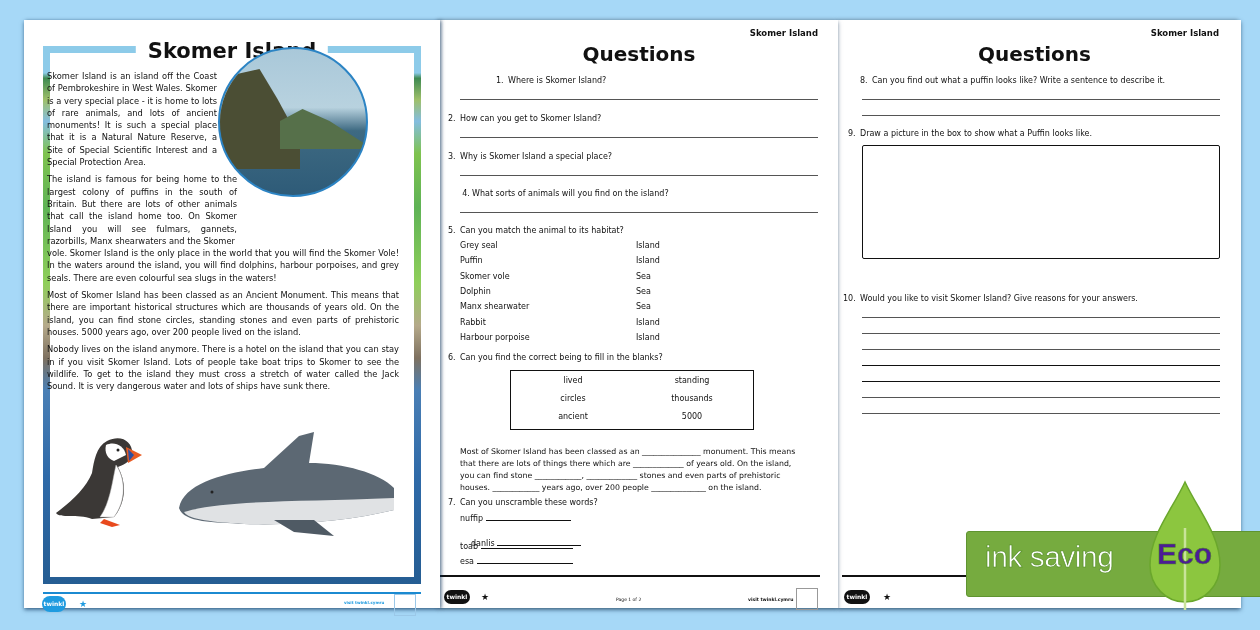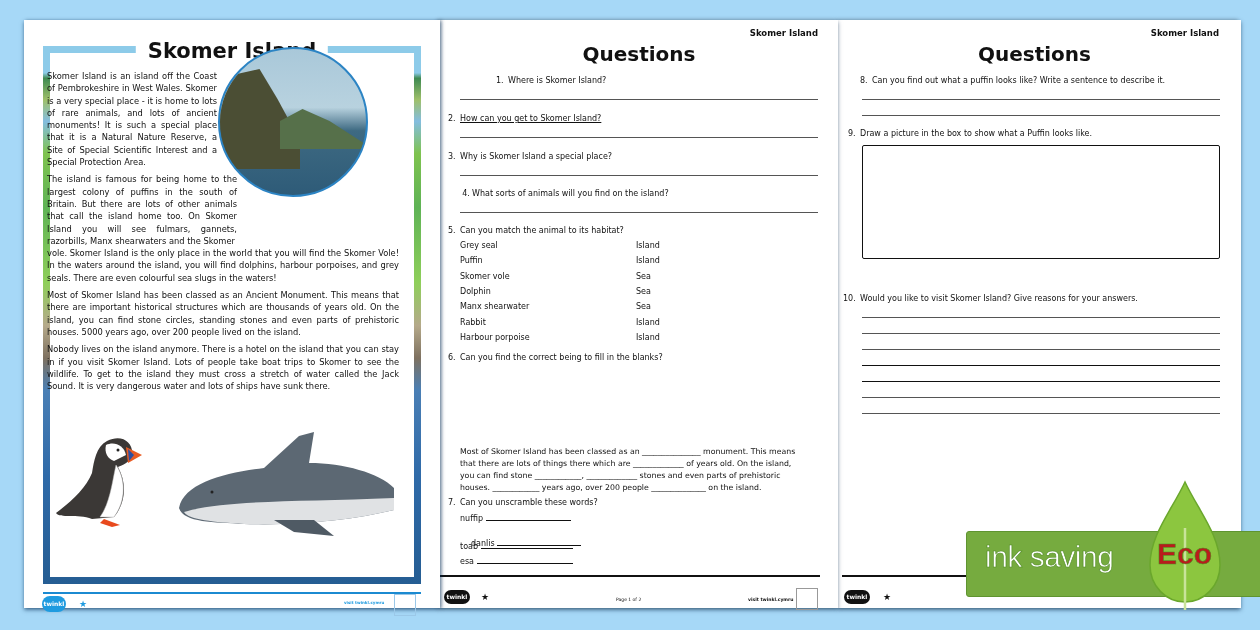--- a/index.html
+++ b/index.html
@@ -78,21 +78,21 @@
     background:#76ab3f; border:1px solid #5f9430; border-radius:3px 0 0 3px; z-index:5;
   }
   .eco-label {
     position:absolute; left:18px; top:8px; color:#fff; font-size:30px; font-family:"Liberation Sans", sans-serif;
     -webkit-text-stroke:0.6px #4e8a22; letter-spacing:-0.5px;
   }
   .leaf {
     position:absolute; left:1148px; top:480px; width:74px; height:130px; z-index:6;
   }
   .eco-word {
-    position:absolute; left:1157px; top:537px; z-index:7; color:#b91c1c; font-weight:bold; font-size:30px;
+    position:absolute; left:1157px; top:537px; z-index:7; color:#4c1d95; font-weight:bold; font-size:30px;
     font-family:"Liberation Sans", sans-serif;text-align:center; -webkit-text-stroke:0.6px #4e8a22;
   }
 </style>
 </head>
 <body>
 
 <div class="page" id="p1">
   <div class="frame">
     <div class="frame-inner">
       <div class="title-box">Skomer Island</div>
@@ -134,21 +134,21 @@
   <div class="visit" style="left:320px;color:#1e9be0;">visit twinkl.cymru</div>
   <div class="badge" style="left:370px;border-color:#9bc8e8;"></div>
 </div>
 
 <div class="page" id="p2">
   <div class="hdr-small" style="right:20px;">Skomer Island</div>
   <div class="q-title">Questions</div>
 
   <div class="q" style="left:8px;top:56px;margin-left:48px;"><span class="num">1.</span><span>Where is Skomer Island?</span></div>
   <div class="ans-line" style="left:20px;width:358px;top:79px;"></div>
-  <div class="q" style="left:8px;top:94px;text-decoration:underline;"><span class="num">2.</span><span>How can you get to Skomer Island?</span></div>
+  <div class="q" style="left:8px;top:94px;"><span class="num">2.</span><span>How can you get to Skomer Island?</span></div>
   <div class="ans-line" style="left:20px;width:358px;top:117px;"></div>
   <div class="q" style="left:8px;top:132px;"><span class="num">3.</span><span>Why is Skomer Island a special place?</span></div>
   <div class="ans-line" style="left:20px;width:358px;top:155px;"></div>
   <div class="q" style="left:20px;top:169px;text-align:center;"><span class="num">4.</span><span>What sorts of animals will you find on the island?</span></div>
   <div class="ans-line" style="left:20px;width:358px;top:192px;"></div>
 
   <div class="q" style="left:8px;top:206px;"><span class="num">5.</span><span>Can you match the animal to its habitat?</span></div>
   <div class="match-row" style="left:20px;top:221px;">Grey seal</div>
   <div class="match-row" style="left:196px;top:221px;">Island</div>
   <div class="match-row" style="left:20px;top:236px;">Puffin</div>
@@ -158,20 +158,28 @@
   <div class="match-row" style="left:20px;top:267px;">Dolphin</div>
   <div class="match-row" style="left:196px;top:267px;">Sea</div>
   <div class="match-row" style="left:20px;top:282px;">Manx shearwater</div>
   <div class="match-row" style="left:196px;top:282px;">Sea</div>
   <div class="match-row" style="left:20px;top:298px;">Rabbit</div>
   <div class="match-row" style="left:196px;top:298px;">Island</div>
   <div class="match-row" style="left:20px;top:313px;">Harbour porpoise</div>
   <div class="match-row" style="left:196px;top:313px;">Island</div>
 
   <div class="q" style="left:8px;top:333px;"><span class="num">6.</span><span>Can you find the correct being to fill in the blanks?</span></div>
+  <div class="word-box">
+    <div class="word" style="left:22px;top:5px;">lived</div>
+    <div class="word" style="left:141px;top:5px;">standing</div>
+    <div class="word" style="left:22px;top:23px;">circles</div>
+    <div class="word" style="left:141px;top:23px;">thousands</div>
+    <div class="word" style="left:22px;top:41px;">ancient</div>
+    <div class="word" style="left:141px;top:41px;">5000</div>
+  </div>
   <div class="cloze">
     <div>Most of Skomer Island has been classed as an _______________ monument. This means</div>
     <div>that there are lots of things there which are _____________ of years old. On the island,</div>
     <div>you can find stone ____________, _____________ stones and even parts of prehistoric</div>
     <div>houses. ____________ years ago, over 200 people ______________ on the island.</div>
   </div>
 
   <div class="q" style="left:8px;top:478px;"><span class="num">7.</span><span>Can you unscramble these words?</span></div>
   <div class="unscr" style="left:20px;top:492px;"><span>nuffip</span> <span class="ln" style="width:85px;"></span></div>
   <div class="unscr" style="left:20px;top:517px;margin-left:11px;"><span>danlis</span> <span class="ln" style="width:84px;"></span></div>

